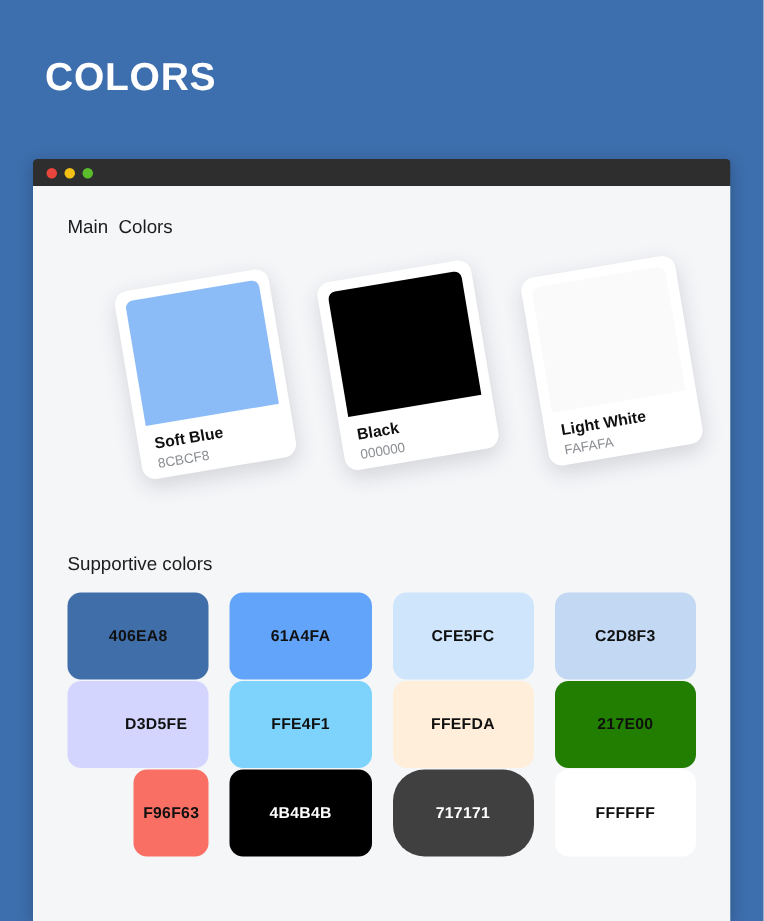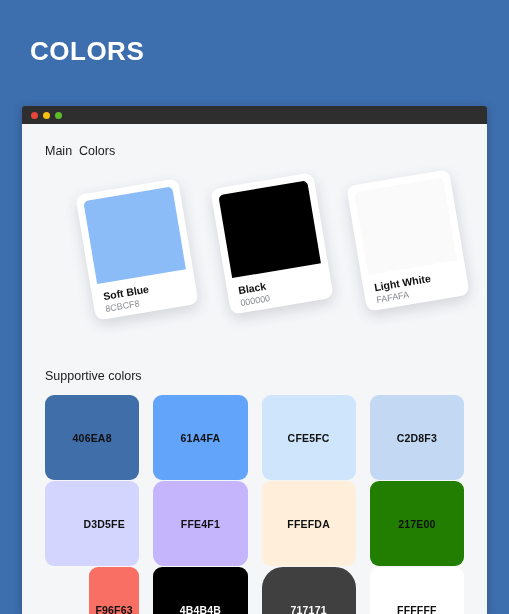--- a/index.html
+++ b/index.html
@@ -78,21 +78,21 @@
 
   
   .grid {
     display:grid;
     grid-template-columns:repeat(4, 1fr);
     gap:1px 14px;
     padding:0 7px;
     margin-top:12px;
   }
   .tile {
-    height:85px;
+    height:58px;
     border-radius:9px;
     display:flex; align-items:center; justify-content:center;
     font-size:10.5px; font-weight:bold;
     letter-spacing:0.2px;
   }
 </style>
 </head>
 <body style="background: rgb(61, 110, 173);">
 
 <div class="page-title">COLORS</div>
@@ -148,21 +148,21 @@
         </div>
         <div class="tile" style="background: rgb(207, 229, 252); color: rgb(16, 16, 16);">
           <span>CFE5FC</span>
         </div>
         <div class="tile" style="background: rgb(194, 216, 243); color: rgb(16, 16, 16);">
           <span>C2D8F3</span>
         </div>
         <div class="tile" style="background: rgb(211, 213, 254); color: rgb(16, 16, 16); padding-left: 24px;">
           <span>D3D5FE</span>
         </div>
-        <div class="tile" style="background: #c4b5fd; color: rgb(16, 16, 16); border-radius: 11px;">
+        <div class="tile" style="background: #7dd3fc; color: rgb(16, 16, 16);">
           <span>FFE4F1</span>
         </div>
         <div class="tile" style="background: rgb(255, 239, 218); color: rgb(16, 16, 16);">
           <span>FFEFDA</span>
         </div>
         <div class="tile" style="background: rgb(33, 126, 0); color: rgb(16, 16, 16);">
           <span>217E00</span>
         </div>
         <div class="tile" style="background: rgb(249, 111, 99); color: rgb(16, 16, 16); margin-left: 44px;">
           <span>F96F63</span>

